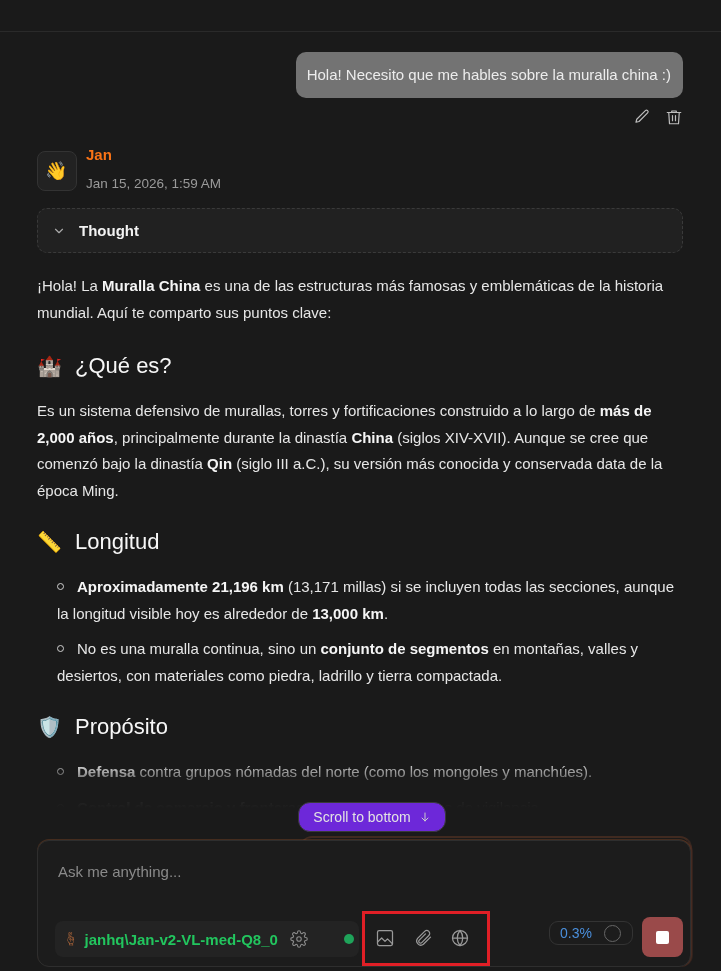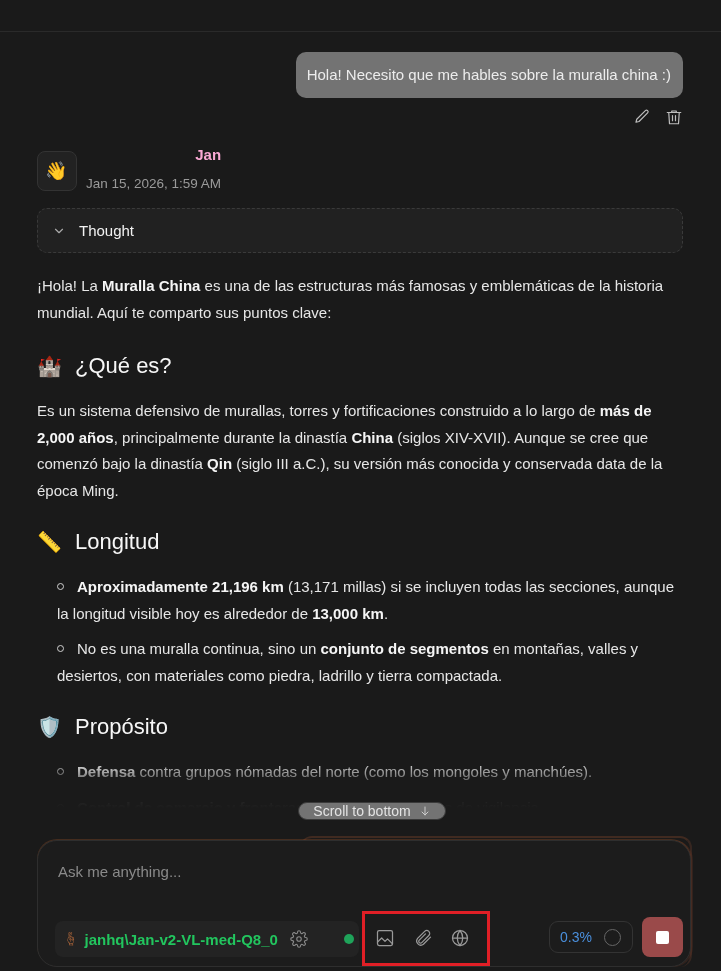--- a/index.html
+++ b/index.html
@@ -34,29 +34,29 @@
   .asst-head {
     position: absolute; left: 37px; top: 118px; display: flex; align-items: center;
   }
   .avatar {
     width: 40px; height: 40px; border-radius: 8px;
     background: #222; border: 1px solid #333;
     display: flex; align-items: center; justify-content: center;
     font-size: 18px;
   }
   .asst-meta { margin-left: 9px; }
-  .asst-name { font-size: 15px; font-weight: bold; color: #f9a8d4; line-height: 18px; margin-top: -6px; text-align: right;}
+  .asst-name { font-size: 15px; font-weight: bold; color: #f97316; line-height: 18px; margin-top: -6px;}
   .asst-time { font-size: 13.5px; color: #9a9a9a; margin-top: 12px; }
   .thought {
     position: absolute; left: 37px; top: 175px; width: 646px; height: 45px;
     background: #212121; border: 1px dashed #3a3a3a; border-radius: 10px;
     display: flex; align-items: center; padding-left: 14px;
   }
   .thought svg { width: 14px; height: 14px; }
-  .thought-label { font-size: 15px; font-weight: normal; color: #f2f2f2; margin-left: 13px; text-align: right; }
+  .thought-label { font-size: 15px; font-weight: bold; color: #f2f2f2; margin-left: 13px; text-align: right; }
   .content {
     position: absolute; left: 37px; top: 240px; width: 650px;
     font-size: 15px; line-height: 26.5px; color: #e6e6e6;
   }
   .content p { margin: 0; }
   .content b { color: #f5f5f5; margin-top: 20px; }
   .h2 {
     display: flex; align-items: center; font-size: 22px; font-weight: normal;
     color: #f7f7f7; height: 40px; margin: 18px 0 12px;
   }
@@ -66,30 +66,30 @@
   ul.list li .bullet {
     display: inline-block; width: 7px; height: 7px; border: 1.3px solid #d0d0d0;
     border-radius: 50%; margin-right: 13px; vertical-align: 2px;
   }
   
   .fade {
     position: absolute; left: 0; top: 760px; width: 721px; height: 80px;
     background: linear-gradient(to bottom, rgba(26,26,26,0) 0%, rgba(26,26,26,0.85) 35%, #1a1a1a 60%);
   }
   .scroll-btn {
-    position: absolute; left: 298px; top: 802px; width: 148px; height: 18px;
-    background: #737373; border: 1px solid #3a3a3a; border-radius: 12px;
+    position: absolute; left: 298px; top: 802px; width: 148px; height: 30px;
+    background: #6d28d9; border: 1px solid #3a3a3a; border-radius: 12px;
     display: flex; align-items: center; justify-content: center; gap: 8px;
     font-size: 14px; color: #e3e3e3;
   }
   .scroll-btn svg { width: 12px; height: 12px; }
   
   .composer {
     position: absolute; left: 37px; top: 840px; width: 654px; height: 127px;
-    background: #1c1c1c; border: 1px solid #2e2e2e; border-radius: 20px;
+    background: #1c1c1c; border: 1px solid #2e2e2e; border-radius: 12px;
     box-shadow: 0 -1px 0 0 rgba(150,80,40,0.35), 2px 0 0 0 rgba(120,60,40,0.25);
   }
   .composer-glow {
     position: absolute; left: 300px; top: 836px; width: 392px; height: 131px;
     border-top: 2px solid #4a2e22; border-right: 2px solid #3e2a22; border-radius: 12px;
     pointer-events: none; opacity: 0.8;
   }
   .composer-input {
     position: absolute; left: 20px; top: 22px; width: 600px;
     background: transparent; border: none; outline: none;
@@ -111,21 +111,21 @@
   .tool-highlight {
     position: absolute; left: 324px; top: 70px; width: 128px; height: 55px;
     border: 3px solid #e01f26;
   }
   .tool-btn {
     position: absolute; top: 86px; width: 22px; height: 22px;
     display:flex; align-items:center; justify-content:center;
   }
   .tool-btn svg { width: 20px; height: 20px; }
   .ctx-pill {
-    position: absolute; left: 511px; top: 80px; width: 84px; height: 32px;
+    position: absolute; left: 511px; top: 80px; width: 84px; height: 24px;
     border: 1px solid #333; border-radius: 9px;
     display: flex; align-items: center; padding-left: 10px;
   }
   .ctx-value { font-size: 14px; color: #4a8fdc; }
   .ctx-ring { margin-left: 12px; width: 17px; height: 17px; border: 1.5px solid #666; border-radius: 50%; }
   .stop-btn {
     position: absolute; left: 604px; top: 76px; width: 41px; height: 40px;
     background: #9a4a4a; border-radius: 8px;
     display: flex; align-items: center; justify-content: center;
   }

